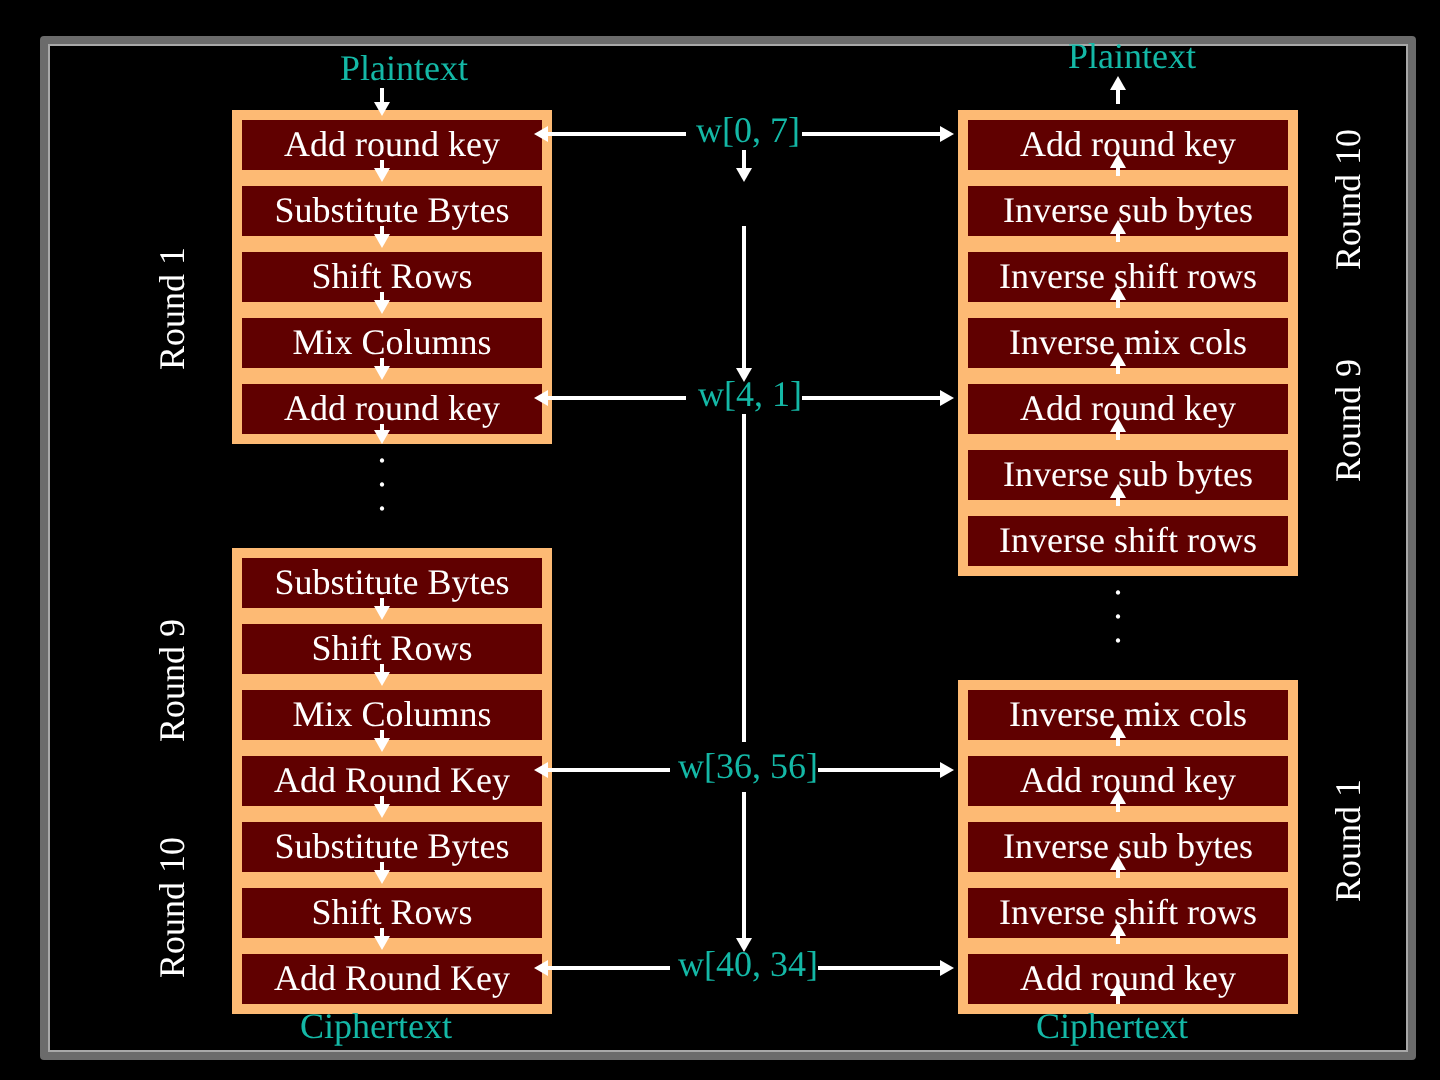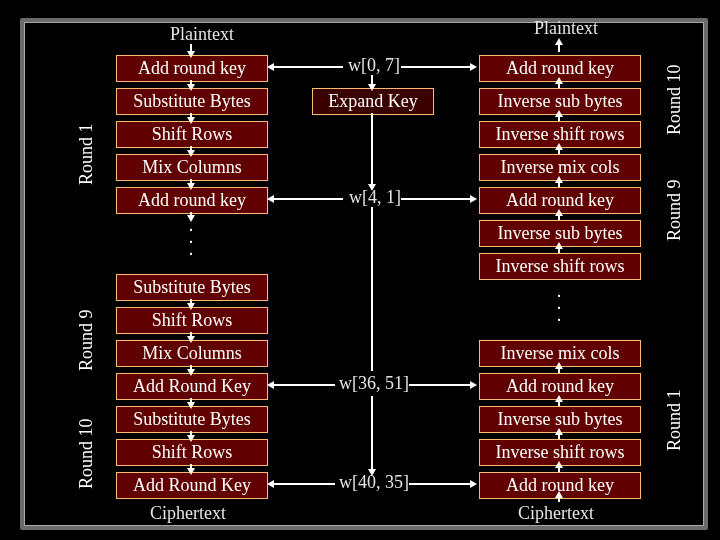--- a/index.html
+++ b/index.html
@@ -1,19 +1,19 @@
 <!DOCTYPE html>
 <html><head>
 <meta charset="utf-8">
 <style>
 body { margin:0; padding:0; background:#000; font-family:"Times New Roman",serif; }
 .stage { width:720px; height:540px; background:#000; position:relative; color:#fff; }
 .frame { position:absolute; left:20px; top:18px; width:680px; height:504px; border:4px solid #6b6b6b; border-radius:2px; box-shadow: inset 0 0 0 1px #a8a8a8; }
-.txt { position:absolute; font-size:18px; color:#e5e5e5; white-space:nowrap; }
-.box { position:absolute; background:#600000; border:1px solid #fdba74; color:#fff; font-size:18px; display:flex; align-items:center; justify-content:center; }
+.txt { position:absolute; font-size:18px; color:#14b8a6; white-space:nowrap; }
+.box { position:absolute; background:#600000; border:5px solid #fdba74; color:#fff; font-size:18px; display:flex; align-items:center; justify-content:center; }
 .box.center { background:#3a0000; }
 .vlabel { position:absolute; font-size:18px; color:#fff; writing-mode:vertical-rl; transform:rotate(180deg); text-align:center; }
 .dotcol { position:absolute; width:16px; text-align:center; font-size:18px; line-height:6px; }
 .dotcol span { display:block; margin:6px 0; }
 .arrow { position:absolute; }
 .hline { height:2px; background:#fff; }
 .vline { width:2px; background:#fff; }
 .rarr::after { content:""; position:absolute; right:-6px; top:-3px; border-left:7px solid #fff; border-top:4px solid transparent; border-bottom:4px solid transparent; }
 .larr::after { content:""; position:absolute; left:-6px; top:-3px; border-right:7px solid #fff; border-top:4px solid transparent; border-bottom:4px solid transparent; }
 .darr::after { content:""; position:absolute; left:-3px; bottom:-6px; border-top:7px solid #fff; border-left:4px solid transparent; border-right:4px solid transparent; }
@@ -44,24 +44,23 @@
 <div class="box" style="left:116px; top:340px; width:150px; height:25px;">Mix Columns</div>
 <div class="box" style="left:116px; top:373px; width:150px; height:25px;">Add Round Key</div>
 
 <div class="box" style="left:116px; top:406px; width:150px; height:25px;">Substitute Bytes</div>
 <div class="box" style="left:116px; top:439px; width:150px; height:25px;">Shift Rows</div>
 <div class="box" style="left:116px; top:472px; width:150px; height:25px;">Add Round Key</div>
 
 <div class="txt" style="left:150px; top:503px;">Ciphertext</div>
 
 <div class="txt" style="left:348px; top:55px;">w[0, 7]</div>
-<div class="box center" style="left:312px; top:88px; width:120px; height:25px;">Expand Key</div>
 <div class="txt" style="left:349px; top:187px;">w[4, 1]</div>
-<div class="txt" style="left:339px; top:373px;">w[36, 51]</div>
-<div class="txt" style="left:339px; top:472px;">w[40, 35]</div>
+<div class="txt" style="left:339px; top:373px;">w[36, 56]</div>
+<div class="txt" style="left:339px; top:472px;">w[40, 34]</div>
 
 <div class="box" style="left:479px; top:55px; width:160px; height:25px;">Add round key</div>
 <div class="box" style="left:479px; top:88px; width:160px; height:25px;">Inverse sub bytes</div>
 <div class="box" style="left:479px; top:121px; width:160px; height:25px;">Inverse shift rows</div>
 <div class="box" style="left:479px; top:154px; width:160px; height:25px;">Inverse mix cols</div>
 <div class="box" style="left:479px; top:187px; width:160px; height:25px;">Add round key</div>
 <div class="box" style="left:479px; top:220px; width:160px; height:25px;">Inverse sub bytes</div>
 <div class="box" style="left:479px; top:253px; width:160px; height:25px;">Inverse shift rows</div>
 
 <div class="dotcol" style="left:551px; top:282px;">

